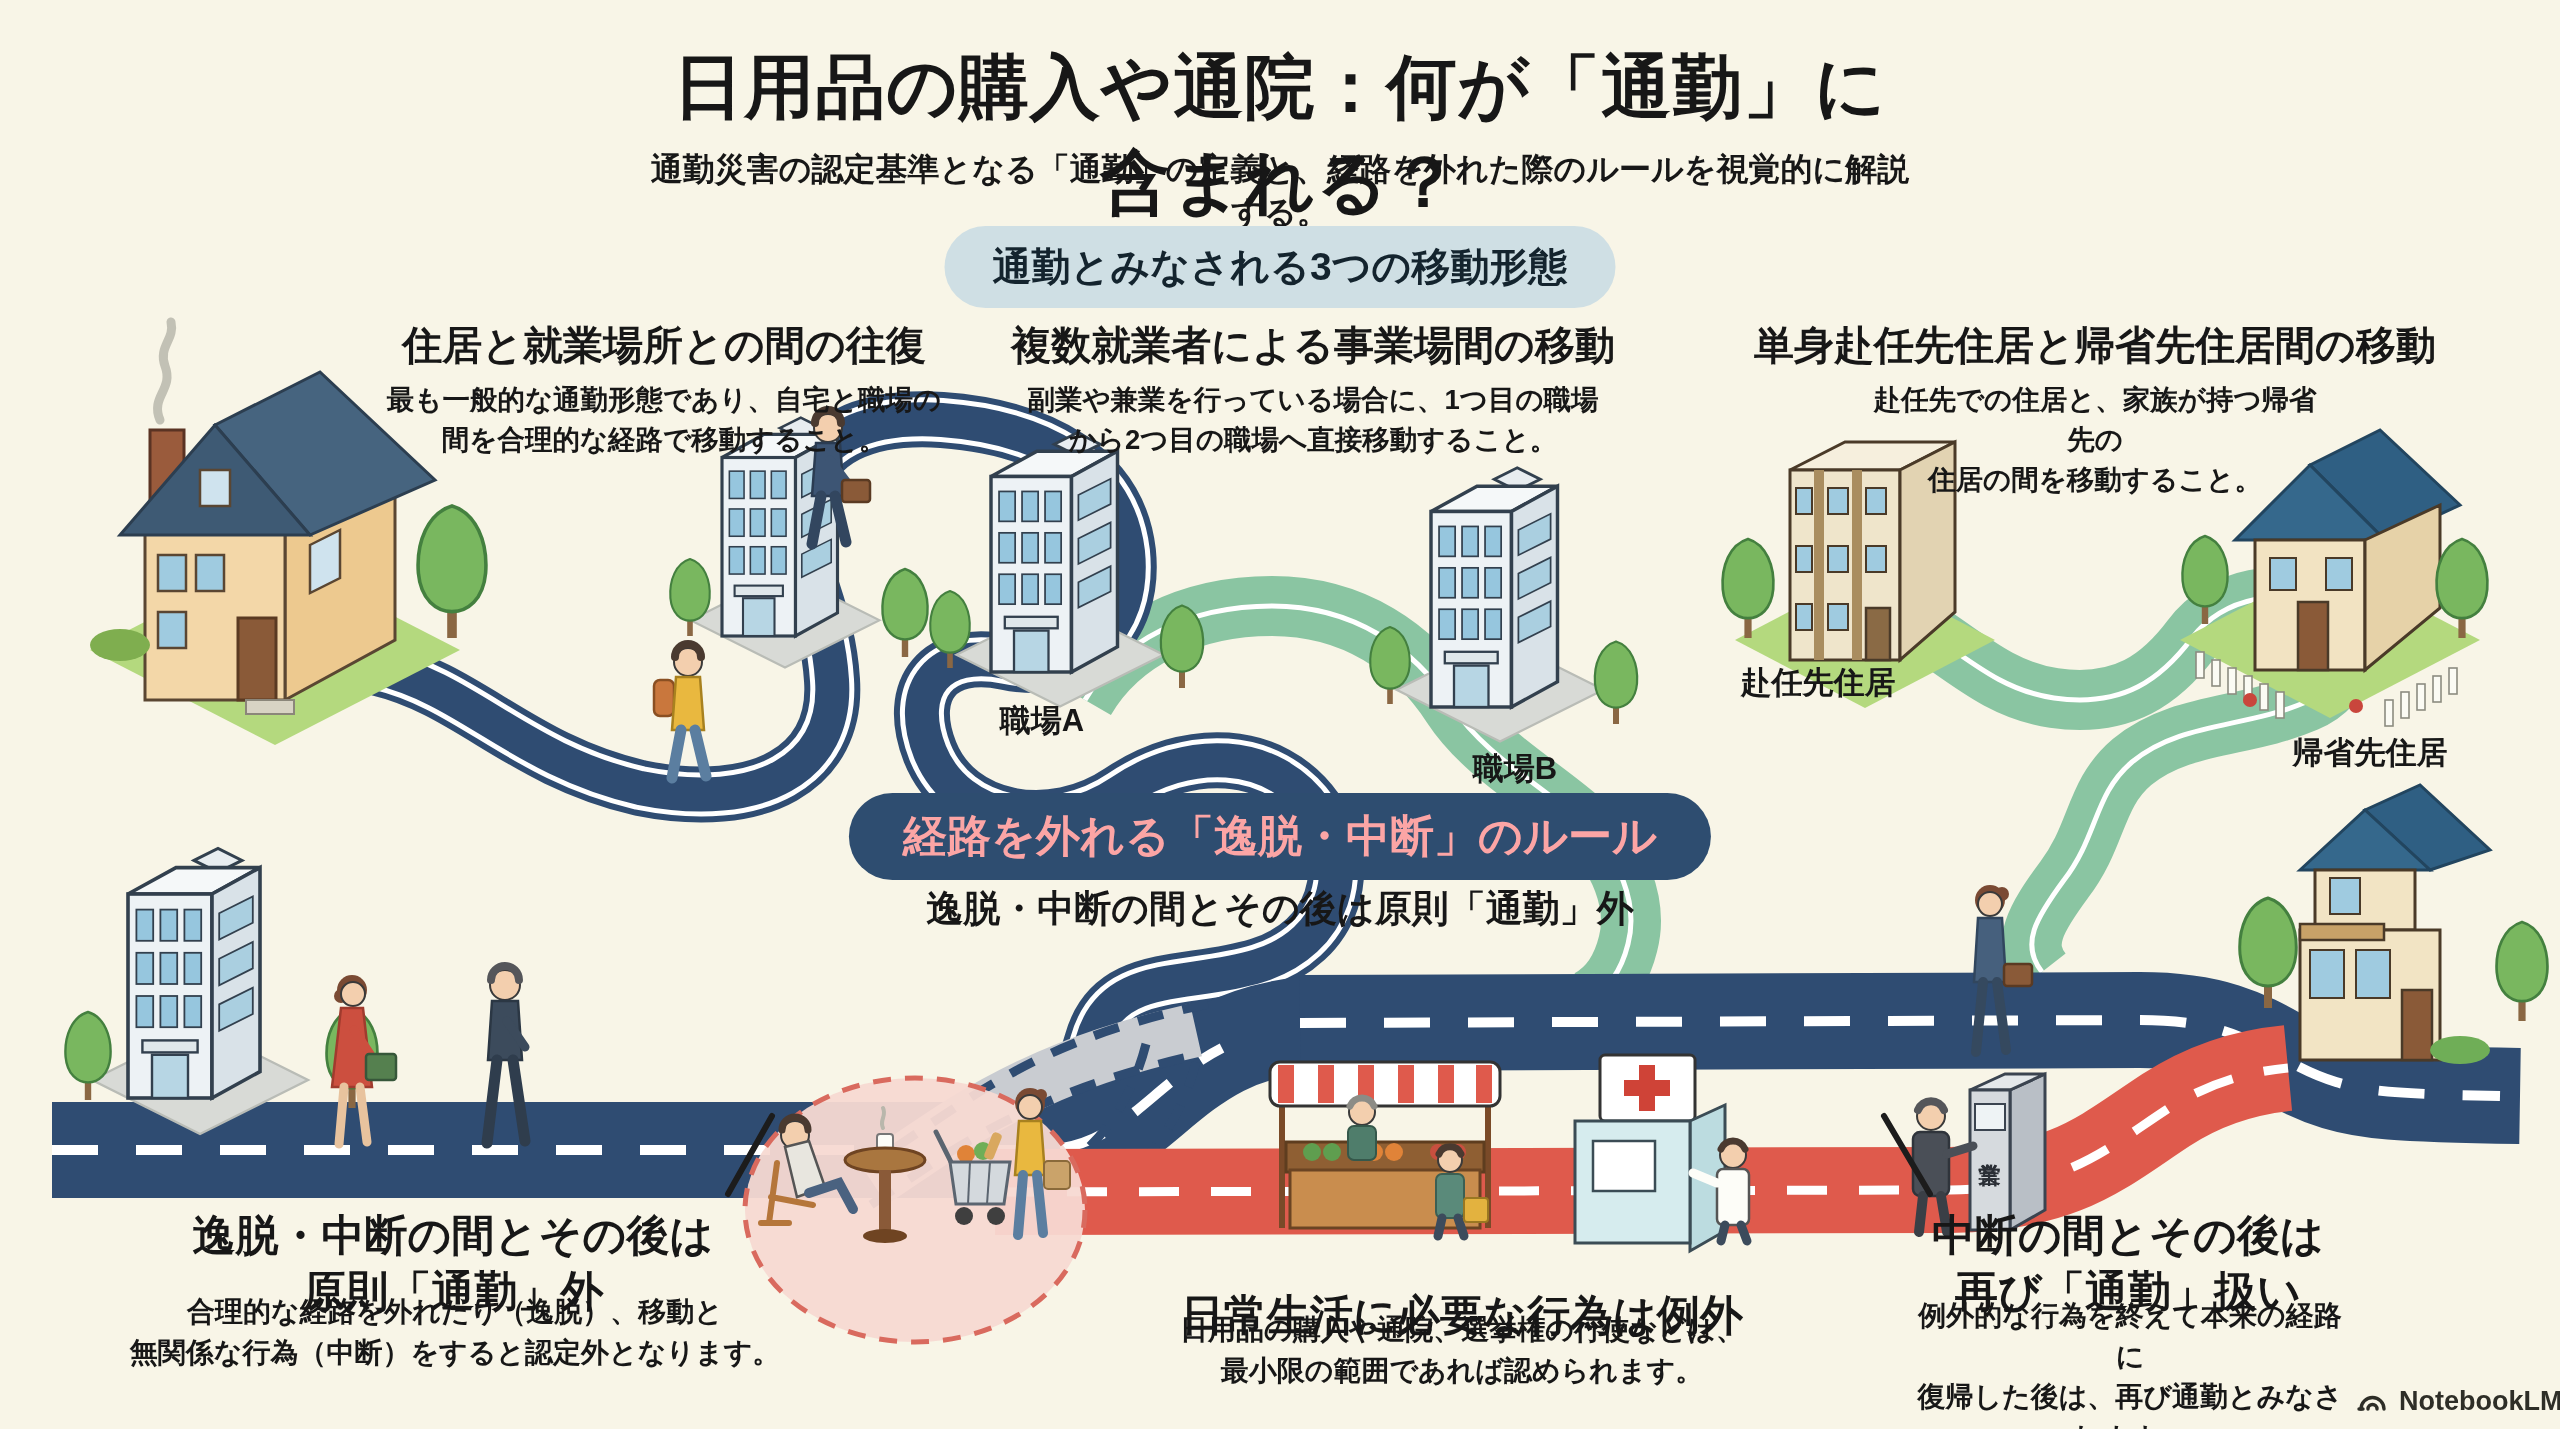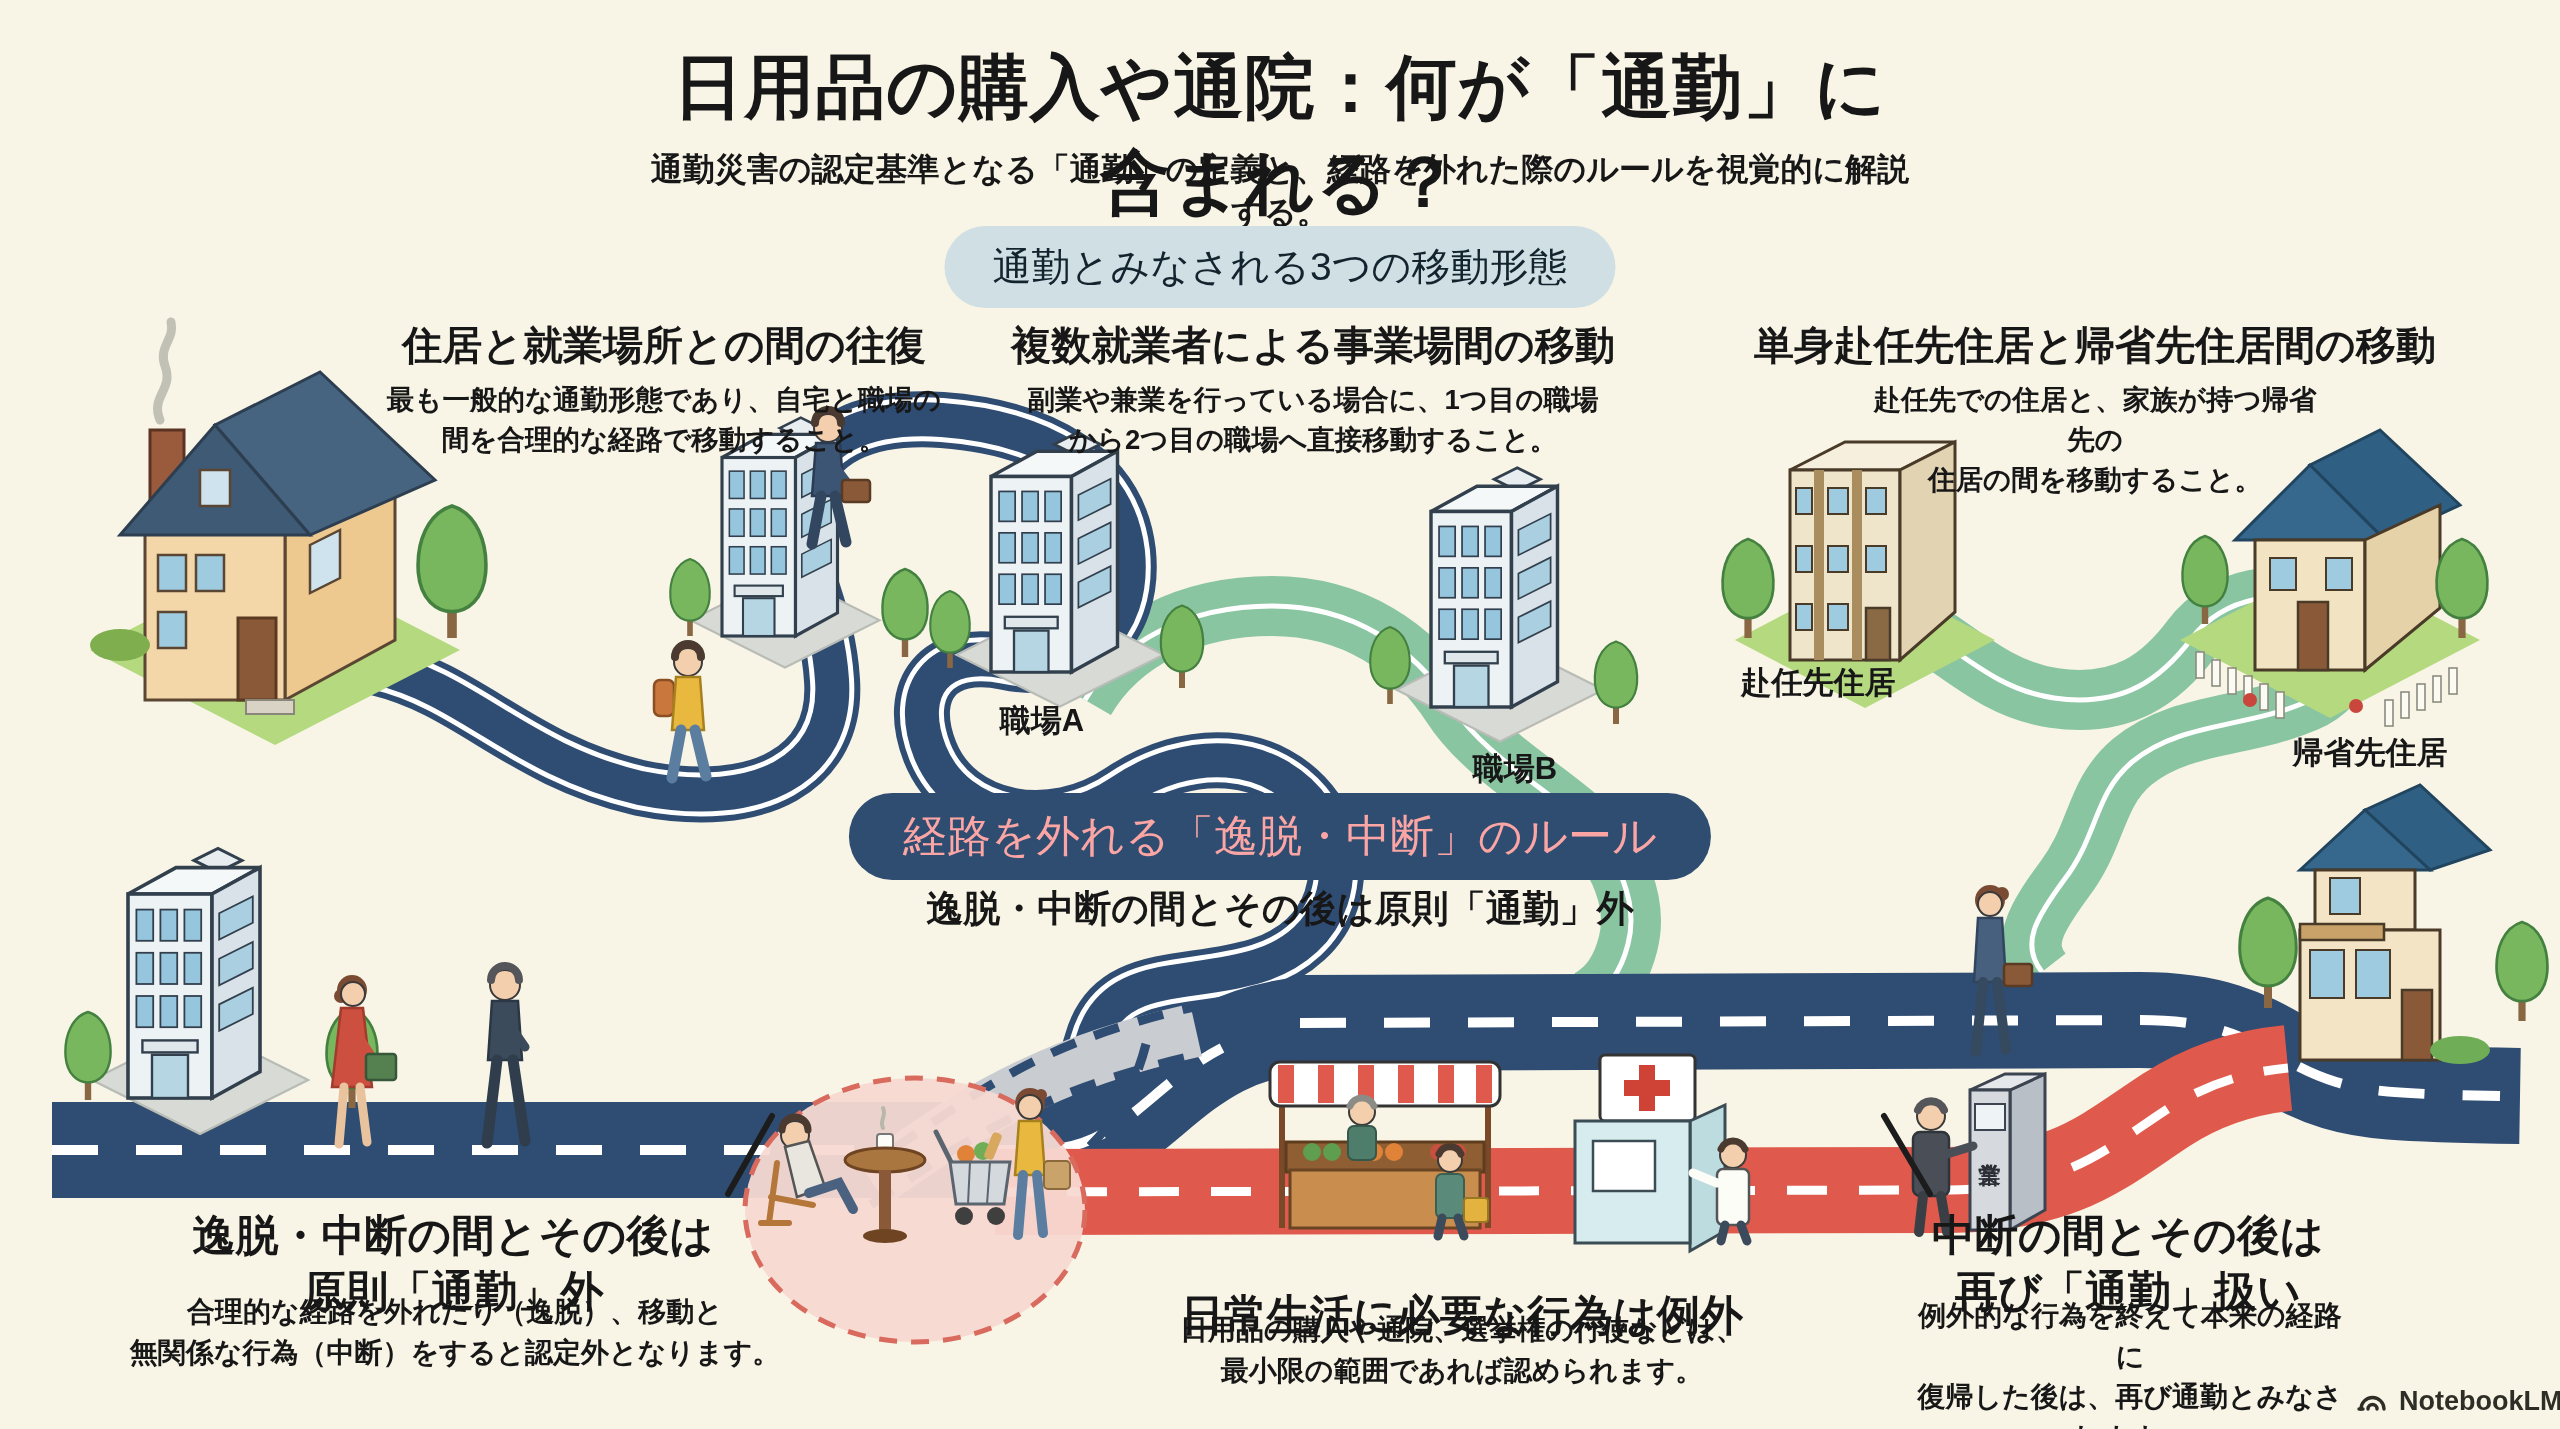--- a/index.html
+++ b/index.html
@@ -8,21 +8,21 @@
     background:var(--cream,#f8f5e7);
     font-family:"Liberation Sans","DejaVu Sans",sans-serif;
     color:var(--ink,#171717);
   }
   .stage{position:absolute;inset:0;}
   svg.scene{position:absolute;left:0;top:0;z-index:1;}
   .t{position:absolute;transform:translateX(-50%);text-align:center;font-weight:700;
      white-space:pre-line;z-index:3;color:var(--ink,#171717);line-height:1.35;}
   .title{top:40px;left:50%;font-size:70px;font-weight:900;letter-spacing:1px;}
   .subtitle{top:148px;left:50%;font-size:32px;font-weight:800;}
-  .badge{position:absolute;left:50%;transform:translateX(-50%);z-index:3;font-weight:400;
+  .badge{position:absolute;left:50%;transform:translateX(-50%);z-index:3;font-weight:700;
      text-align:center;white-space:nowrap;}
   .badge-light{top:226px;background:var(--badge-light,#cfdfe4);color:#14242e;
      font-size:39px;padding:14px 48px;border-radius:52px;}
   .badge-dark{top:793px;background:var(--badge-dark,#2e4d70);color:#fca5a5;
      font-size:44px;padding:14px 54px;border-radius:54px;}
   .col-h{font-size:40px;font-weight:900;top:318px;white-space:nowrap;}
   .col-b{font-size:27.5px;top:380px;line-height:1.45;}
   .lab{font-size:31px;font-weight:700;white-space:nowrap;}
   .subline{top:884px;left:50%;font-size:37px;font-weight:900;}
   .note-h{font-size:43px;font-weight:900;line-height:1.3;margin-top:40px;}

